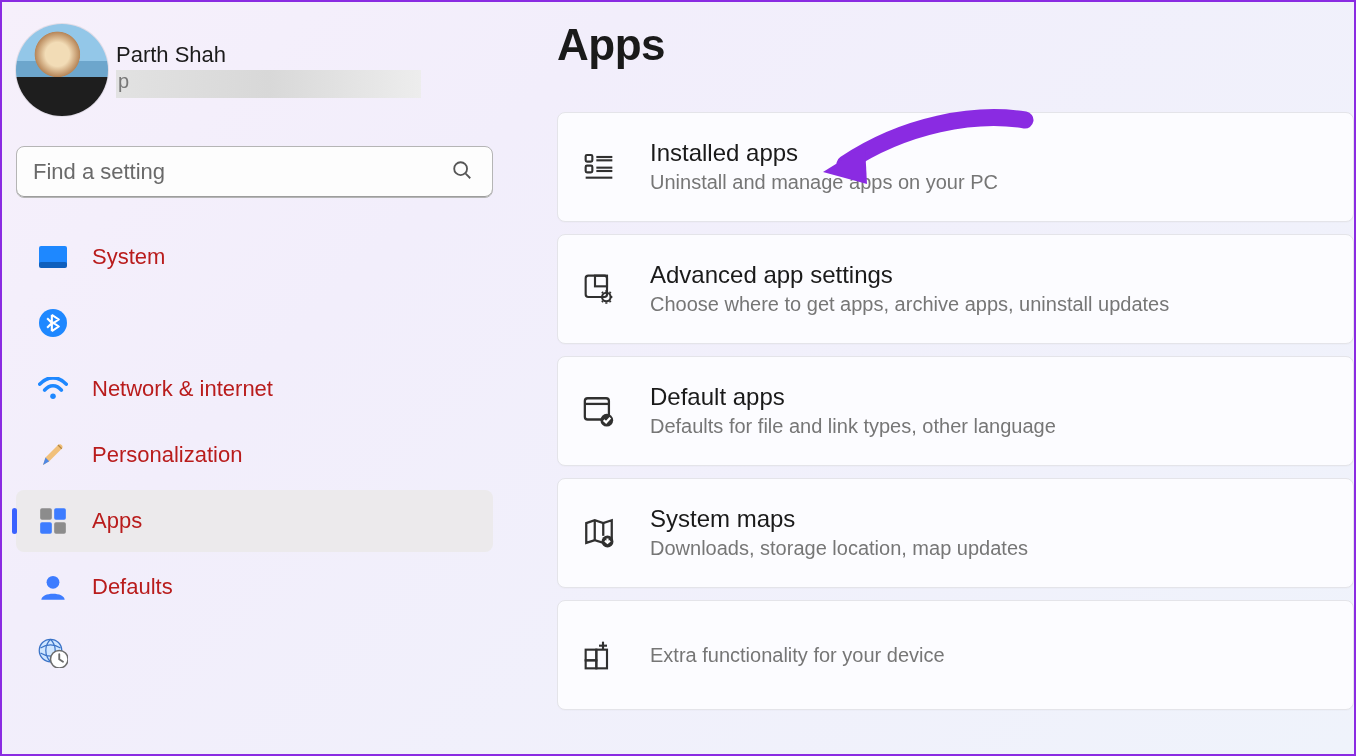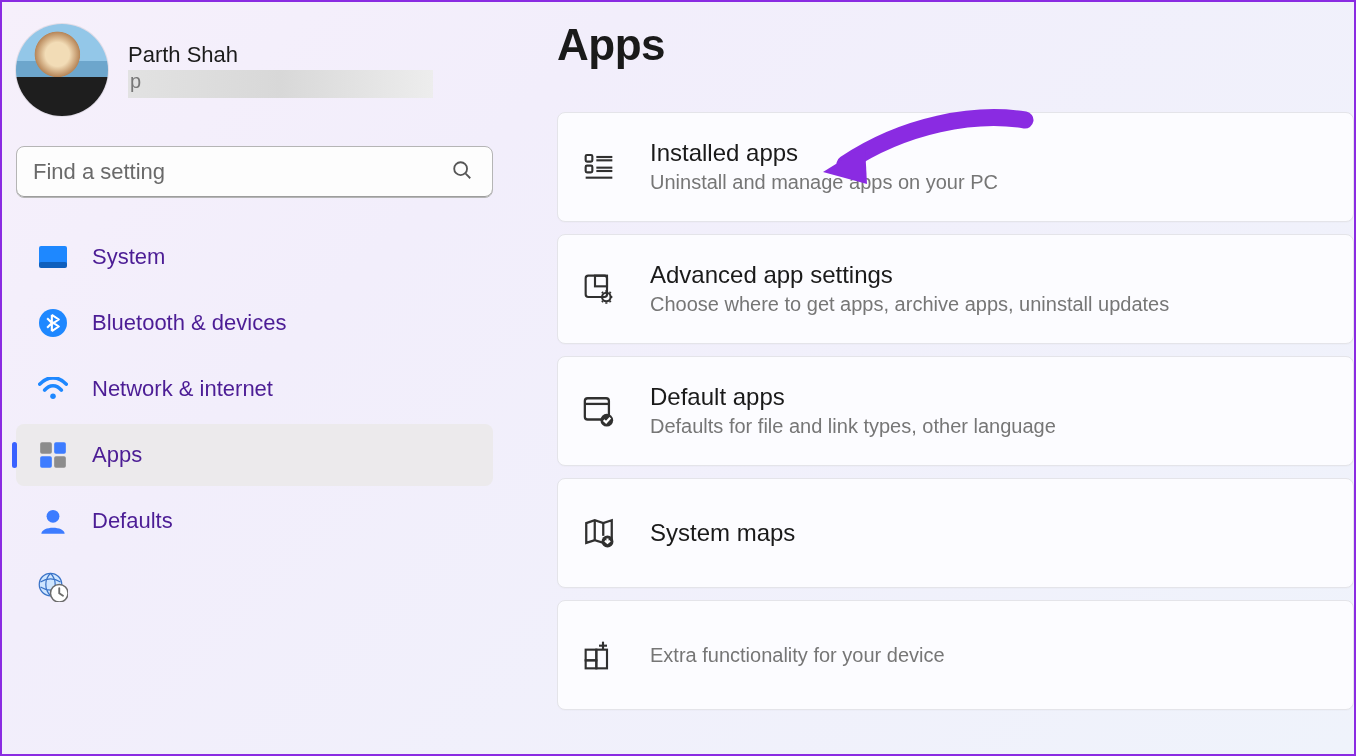--- a/index.html
+++ b/index.html
@@ -17,21 +17,21 @@
     width: 100%;
   }
   
   .sidebar {
     width: 505px;
     padding: 18px 8px 0 8px;
   }
   .profile {
     display: flex;
     align-items: center;
-    gap: 20px;
+    gap: 8px;
     padding: 4px 0 30px 6px;
   }
   .avatar {
     width: 92px; height: 92px;
     border-radius: 50%;
     background: radial-gradient(circle at 40% 30%, #e7dfc8 14%, #c7a680 35%, #8c6b46 55%, #2e2e2e 85%);
     background-image:
       radial-gradient(circle at 45% 33%, #f2dcb6 15%, #b7875a 28%, transparent 29%),
       linear-gradient(180deg,#93c7e8 0,#93c7e8 40%,transparent 40%),
       linear-gradient(180deg,transparent 58%, #1e1e1e 58%);
@@ -79,21 +79,21 @@
   .nav { list-style: none; padding: 0 0 0 0; }
   .nav-item {
     display: flex;
     align-items: center;
     gap: 24px;
     height: 62px;
     padding: 0 0 0 22px;
     margin: 4px 6px;
     border-radius: 8px;
     font-size: 22px;
-    color:#4c1d95;
+    color:#b91c1c;
     position: relative;
   }
   .nav-item.active {
     background: #eceaec;
   }
   .nav-item.active::before{
     content:"";
     position:absolute;
     left:-4px; top:18px; bottom:18px;
     width:5px;
@@ -187,31 +187,40 @@
         </span>
         <span>System</span>
       </li>
       <li class="nav-item">
         <span class="nav-icon">
           <svg width="28" height="28" viewBox="0 0 24 24">
               <circle cx="12" cy="12" r="12" fill="#1e88ff"></circle>
               <path d="M11 5 L17 9 L11 13 L11 5 M11 19 L17 15 L11 11 L11 19 M7 8 L11 12 M7 16 L11 12" stroke="#fff" stroke-width="1.8" fill="none" stroke-linejoin="round"></path>
             </svg>
         </span>
-        <span>Bluetooth &amp; devices</span>
       </li>
       <li class="nav-item">
         <span class="nav-icon">
           <svg width="30" height="24" viewBox="0 0 24 20">
               <path d="M1 6 C7 -1 17 -1 23 6" stroke="#1e88ff" stroke-width="3" fill="none" stroke-linecap="round"></path>
               <path d="M5 11 C9 6 15 6 19 11" stroke="#1e88ff" stroke-width="3" fill="none" stroke-linecap="round"></path>
               <circle cx="12" cy="16" r="2.3" fill="#1e88ff"></circle>
             </svg>
         </span>
         <span>Network &amp; internet</span>
+      </li>
+      <li class="nav-item">
+        <span class="nav-icon">
+          <svg width="30" height="30" viewBox="0 0 24 24">
+              <path d="M4 20 L6 14 L16 4 C18 2 21 5 19 7 L9 17 Z" fill="#f1c07a"></path>
+              <path d="M16 4 L19 7" stroke="#b58740" stroke-width="1"></path>
+              <path d="M4 20 L6 14 L9 17 Z" fill="#4e88e6"></path>
+            </svg>
+        </span>
+        <span>Personalization</span>
       </li>
       <li class="nav-item active">
         <span class="nav-icon">
           <svg width="28" height="28" viewBox="0 0 24 24">
               <rect x="1" y="1" width="10" height="10" rx="1.5" fill="#8c8c8c"></rect>
               <rect x="13" y="1" width="10" height="10" rx="1.5" fill="#3d7cff"></rect>
               <rect x="1" y="13" width="10" height="10" rx="1.5" fill="#3d7cff"></rect>
               <rect x="13" y="13" width="10" height="10" rx="1.5" fill="#8c8c8c"></rect>
             </svg>
         </span>
@@ -296,20 +305,21 @@
           <svg width="34" height="34" viewBox="0 0 24 24" fill="none" stroke="#303030" stroke-width="1.6">
               <path d="M3 5 L9 3 L15 5 L21 3 L21 17 L15 19 L9 17 L3 19 Z"></path>
               <line x1="9" y1="3" x2="9" y2="17"></line>
               <line x1="15" y1="5" x2="15" y2="14"></line>
               <circle cx="18" cy="18" r="4.2" fill="#303030" stroke="none"></circle>
               <path d="M18 15.8 L18 19 M16.2 17.5 L18 19 L19.8 17.5" stroke="#fff" stroke-width="1.5"></path>
             </svg>
         </span>
         <div class="card-text">
           <div class="title">System maps</div>
+          <div class="subtitle">Downloads, storage location, map updates</div>
         </div>
       </div>
 
       <div class="card">
         <span class="card-icon">
           <svg width="32" height="32" viewBox="0 0 24 24" fill="none" stroke="#303030" stroke-width="1.6">
               <rect x="2" y="8" width="8" height="8"></rect>
               <rect x="2" y="16" width="8" height="6"></rect>
               <rect x="10" y="8" width="8" height="14"></rect>
               <line x1="15" y1="2" x2="15" y2="8"></line>

